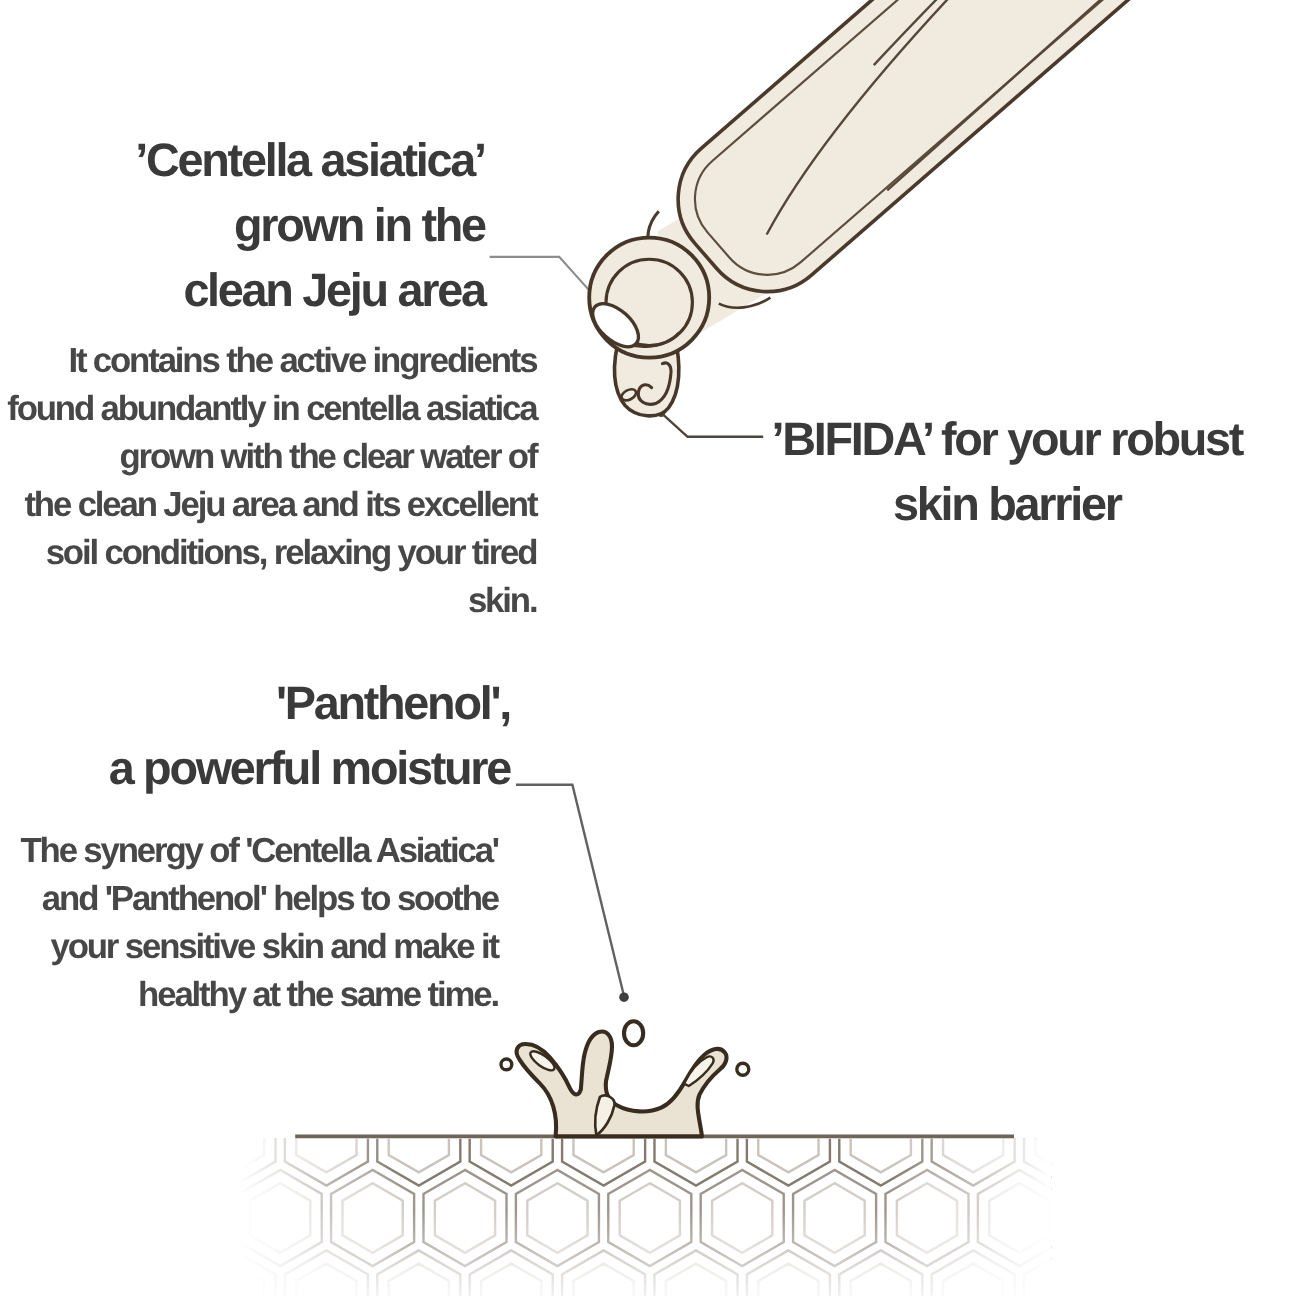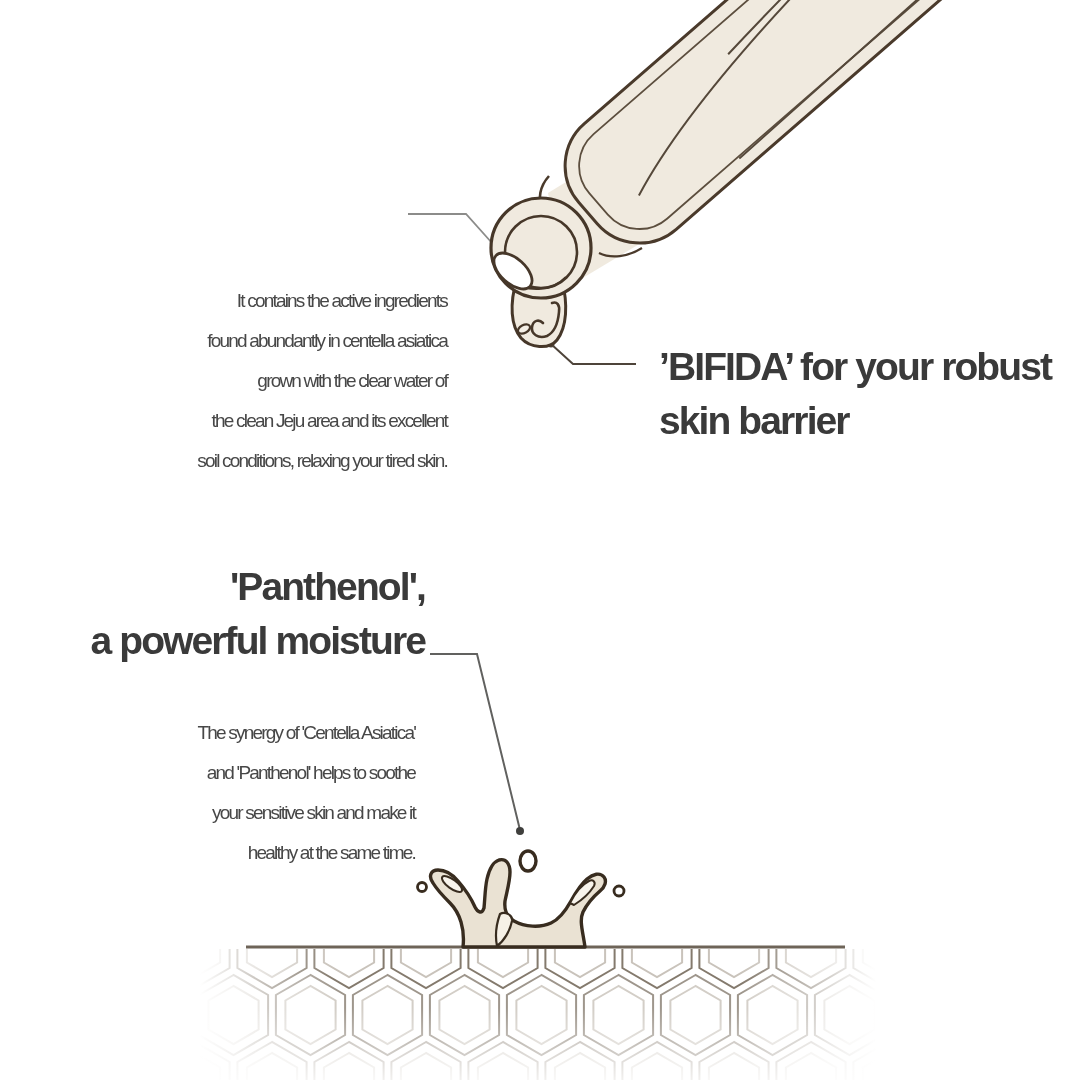--- a/index.html
+++ b/index.html
@@ -3,29 +3,29 @@
 <meta charset="utf-8">
 <style>
   html,body{margin:0;padding:0;background:#ffffff;}
   .stage{
     position:relative;width:1080px;height:1080px;overflow:hidden;
     background:#ffffff;font-family:"Liberation Sans",sans-serif;
   }
   .art{position:absolute;left:0;top:0;width:1080px;height:1080px;}
   .txt{position:absolute;white-space:pre-line;margin:0;}
   .hd{font-size:39px;font-weight:700;line-height:54px;letter-spacing:-1.9px;color:#3a3a3a;}
-  .bd{font-size:19px;font-weight:400;line-height:40px;letter-spacing:-1.8px;color:#474747;}
+  .bd{font-size:29px;font-weight:700;line-height:40px;letter-spacing:-1.8px;color:#474747;}
   .ra{text-align:right;}
-  .la{text-align:left;margin-left:16px;}
+  .la{text-align:center;}
   #centella-h{top:108px;right:676px;}
   #centella-b{top:281px;right:633px;}
   #bifida-h{top:340px;left:643px;}
   #bifida-b{top:456px;left:650px;}
   #panthenol-h{top:560px;right:655px;margin-left:24px;}
-  #panthenol-b{top:689px;right:665px;margin-top:24px;}
+  #panthenol-b{top:689px;right:665px;}
 </style>
 </head>
 <body>
 
 <div class="stage">
 
   <svg class="art" viewBox="0 0 1080 1080">
     <defs>
       <linearGradient id="fadeL" x1="0" y1="0" x2="1" y2="0">
         <stop offset="0" stop-color="#ffffff" stop-opacity="1"></stop>
@@ -159,20 +159,23 @@
       </g>
       <g stroke="#463729">
         <circle cx="541" cy="248" r="50" fill="#f0eadf" stroke-width="3.2"></circle>
         <circle cx="541" cy="252" r="36" fill="none" stroke-width="2.6"></circle>
         <path d="M511 280 C526 293 552 292 566 277" fill="none" stroke-width="2"></path>
         <ellipse cx="513" cy="271" rx="23" ry="12.5" transform="rotate(42 513 271)" fill="#ffffff" stroke-width="2.8"></ellipse>
       </g>
     </g>
   </svg>
 
+  <p class="txt hd ra" id="centella-h">’Centella asiatica’
+grown in the
+clean Jeju area</p>
   <p class="txt bd ra" id="centella-b">It contains the active ingredients
 found abundantly in centella asiatica
 grown with the clear water of
 the clean Jeju area and its excellent
 soil conditions, relaxing your tired skin.</p>
 
   <p class="txt hd la" id="bifida-h">’BIFIDA’ for your robust
 skin barrier</p>
 
   <p class="txt hd ra" id="panthenol-h">'Panthenol',

